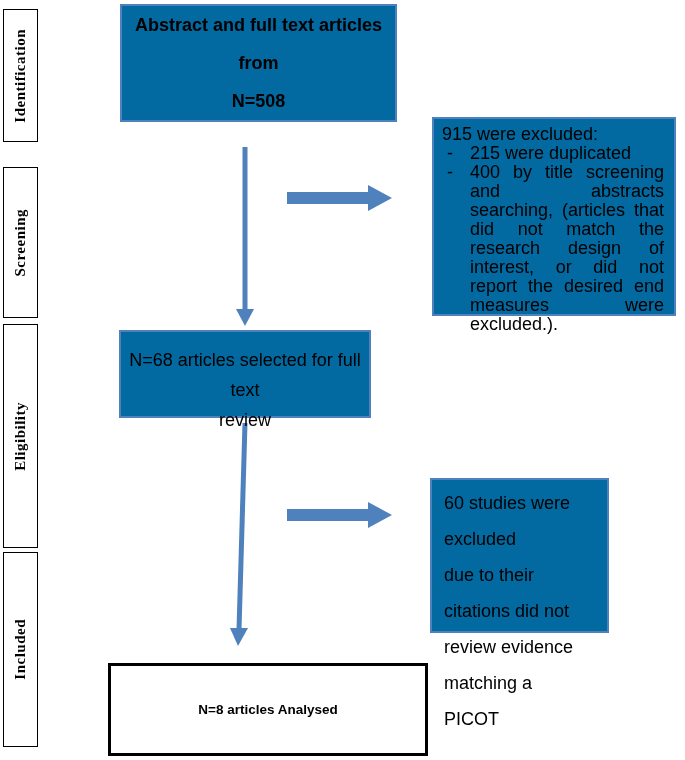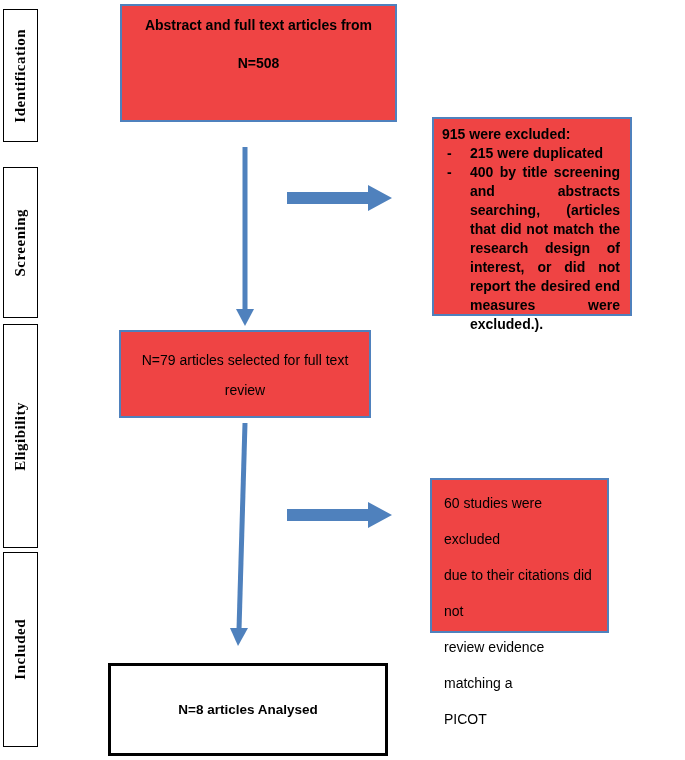--- a/index.html
+++ b/index.html
@@ -36,56 +36,55 @@
   }
   #stage-identification { top: 9px;   height: 133px; }
   #stage-screening      { top: 167px; height: 151px; }
   #stage-eligibility    { top: 324px; height: 224px; }
   #stage-included       { top: 552px; height: 195px; }
 
   
   .bluebox {
     position: absolute;
     border: 2px solid var(--accent-blue, #4f81bd);
-    background: #ef4444;
-    font-size: 14px;
+    background: #0369a1;
+    font-size: 18px;
     line-height: 19px;
   }
   .source-box {
     left: 120px; top: 4px; width: 277px; height: 118px;
     font-weight: bold;
     text-align: center;
   }
   .source-box p { line-height: 38px; }
 
   .excl1 {
-    left: 432px; top: 117px; width: 200px; height: 199px;
+    left: 432px; top: 117px; width: 244px; height: 199px;
     padding: 6px 10px 6px 8px;
-    font-weight: bold;
   }
   .li-row { display: flex; }
   .li-dash { flex: 0 0 28px; padding-left: 5px; }
   .li-text { flex: 1; text-align: justify; }
 
   .fulltext-box {
     left: 119px; top: 330px; width: 252px; height: 88px;
     text-align: center;
     padding-top: 13px;
   }
   .fulltext-box p { line-height: 30px; }
 
   .excl2 {
     left: 430px; top: 478px; width: 179px; height: 155px;
     padding: 5px 10px 5px 12px;
   }
   .excl2 p { line-height: 36px; }
 
   .included-box {
     position: absolute;
-    left: 108px; top: 663px; width: 280px; height: 93px;
+    left: 108px; top: 663px; width: 320px; height: 93px;
     border: 3px solid #000;
     background: #fff;
     display: flex;
     align-items: center;
     justify-content: center;
     font-weight: bold;
     font-size: 13.5px;
   }
 
   
@@ -143,21 +142,21 @@
       <span class="li-dash">-</span>
       <span class="li-text">215 were duplicated</span>
     </div>
     <div class="li-row">
       <span class="li-dash">-</span>
       <span class="li-text">400 by title screening and abstracts searching, (articles that did not match the research design of interest, or did not report the desired end measures were excluded.).</span>
     </div>
   </div>
 
   <div class="bluebox fulltext-box">
-    <p>N=79 articles selected for full text</p>
+    <p>N=68 articles selected for full text</p>
     <p>review</p>
   </div>
 
   <div class="bluebox excl2">
     <p>60 studies were excluded</p>
     <p>due to their citations did not</p>
     <p>review evidence matching a</p>
     <p>PICOT</p>
   </div>
 

